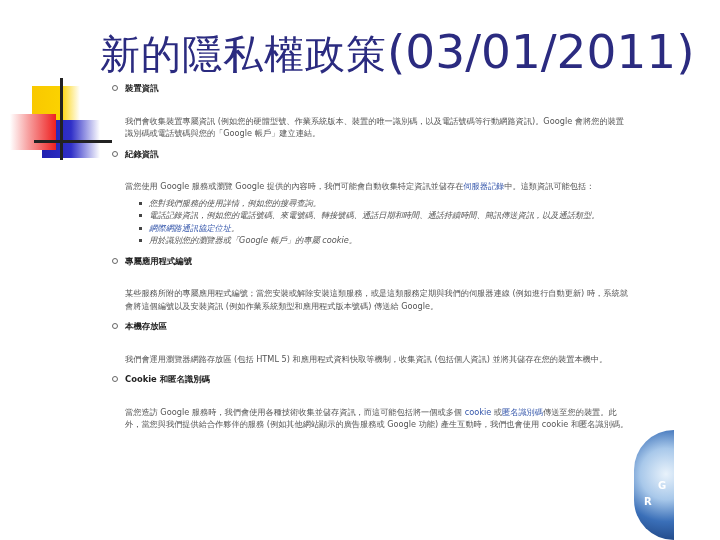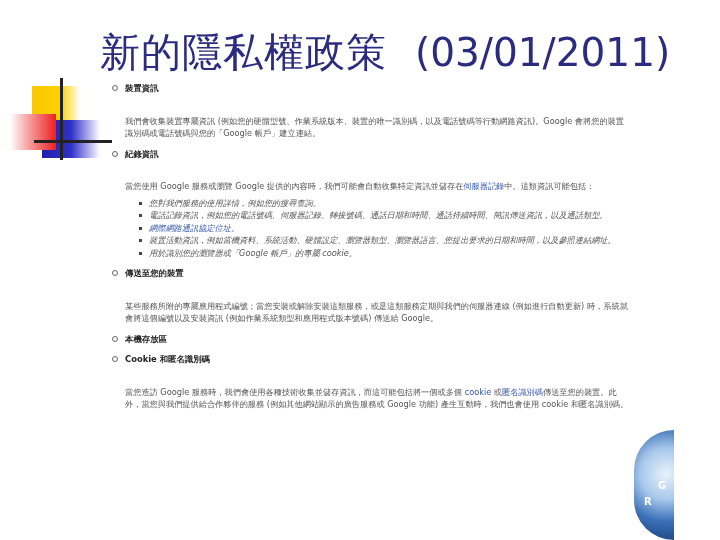--- a/index.html
+++ b/index.html
@@ -9,21 +9,21 @@
       font-family:"DejaVu Sans", sans-serif;
     }
     .slide-title {
       position:absolute; left:100px; top:22px; height:60px;
       font-family:"DejaVu Serif", serif;
       font-size:40px; color:#2b2b80; letter-spacing:1px;
       white-space:nowrap; line-height:60px;
     }
     .slide-title .date {
       font-family:"DejaVu Sans", sans-serif;
-      font-size:39px; letter-spacing:0;margin-left:28px;
+      font-size:47px; letter-spacing:0;
     }
     
     .deco { position:absolute; left:0; top:60px; width:140px; height:120px; }
     .deco .yellow { position:absolute; left:32px; top:26px; width:48px; height:48px;
       background:linear-gradient(to right,#f9c800 0%,#fbd200 60%,#fff 100%); }
     .deco .red { position:absolute; left:10px; top:54px; width:46px; height:36px;
       background:linear-gradient(to right,#ffffff 0%,#f7a0a0 40%,#ee2020 100%); }
     .deco .blue { position:absolute; left:42px; top:60px; width:58px; height:38px;
       background:linear-gradient(to right,#2020b0 0%,#3030c8 50%,#ffffff 100%); }
     .deco .vline { position:absolute; left:60px; top:18px; width:3px; height:82px; background:#222; }
@@ -85,42 +85,42 @@
 
   <div class="section">
     <div class="sec-head">
         <span class="circ"></span>
         <span>紀錄資訊</span>
       </div>
     <div class="sec-body">
       <span>當您使用 Google 服務或瀏覽 Google 提供的內容時，我們可能會自動收集特定資訊並儲存在</span><a class="link">伺服器記錄</a><span>中。這類資訊可能包括：</span>
       <ul class="items">
         <li>您對我們服務的使用詳情，例如您的搜尋查詢。</li>
-        <li>電話記錄資訊，例如您的電話號碼、伺服器記錄、轉接號碼、通話日期和時間、通話持續時間、簡訊傳送資訊，以及通話類型。</li>
+        <li>電話記錄資訊，例如您的電話號碼、來電號碼、轉接號碼、通話日期和時間、通話持續時間、簡訊傳送資訊，以及通話類型。</li>
         <li><a class="link">網際網路通訊協定位址</a><span>。</span></li>
-        <li>裝置活動資訊，例如當機資料、系統活動、硬體設定、瀏覽器類型、瀏覽器語言、您提出要求的日期和時間，以及參照連結網址。</li>
         <li>用於識別您的瀏覽器或「Google 帳戶」的專屬 cookie。</li>
       </ul>
     </div>
   </div>
 
 
   <div class="section">
     <div class="sec-head">
         <span class="circ"></span>
-        <span>傳送至您的裝置</span>
+        <span>專屬應用程式編號</span>
       </div>
     <div class="sec-body">某些服務所附的專屬應用程式編號；當您安裝或解除安裝這類服務，或是這類服務定期與我們的伺服器連線 (例如進行自動更新) 時，系統就會將這個編號以及安裝資訊 (例如作業系統類型和應用程式版本號碼) 傳送給 Google。</div>
   </div>
 
   <div class="section">
     <div class="sec-head">
         <span class="circ"></span>
         <span>本機存放區</span>
       </div>
+    <div class="sec-body">我們會運用瀏覽器網路存放區 (包括 HTML 5) 和應用程式資料快取等機制，收集資訊 (包括個人資訊) 並將其儲存在您的裝置本機中。</div>
   </div>
 
   <div class="section">
     <div class="sec-head">
         <span class="circ"></span>
         <span>Cookie 和匿名識別碼</span>
       </div>
     <div class="sec-body">
       <span>當您造訪 Google 服務時，我們會使用各種技術收集並儲存資訊，而這可能包括將一個或多個 </span><a class="link">cookie</a><span> 或</span><a class="link">匿名識別碼</a><span>傳送至您的裝置。此外，當您與我們提供給合作夥伴的服務 (例如其他網站顯示的廣告服務或 Google 功能) 產生互動時，我們也會使用 cookie 和匿名識別碼。</span>
     </div>

